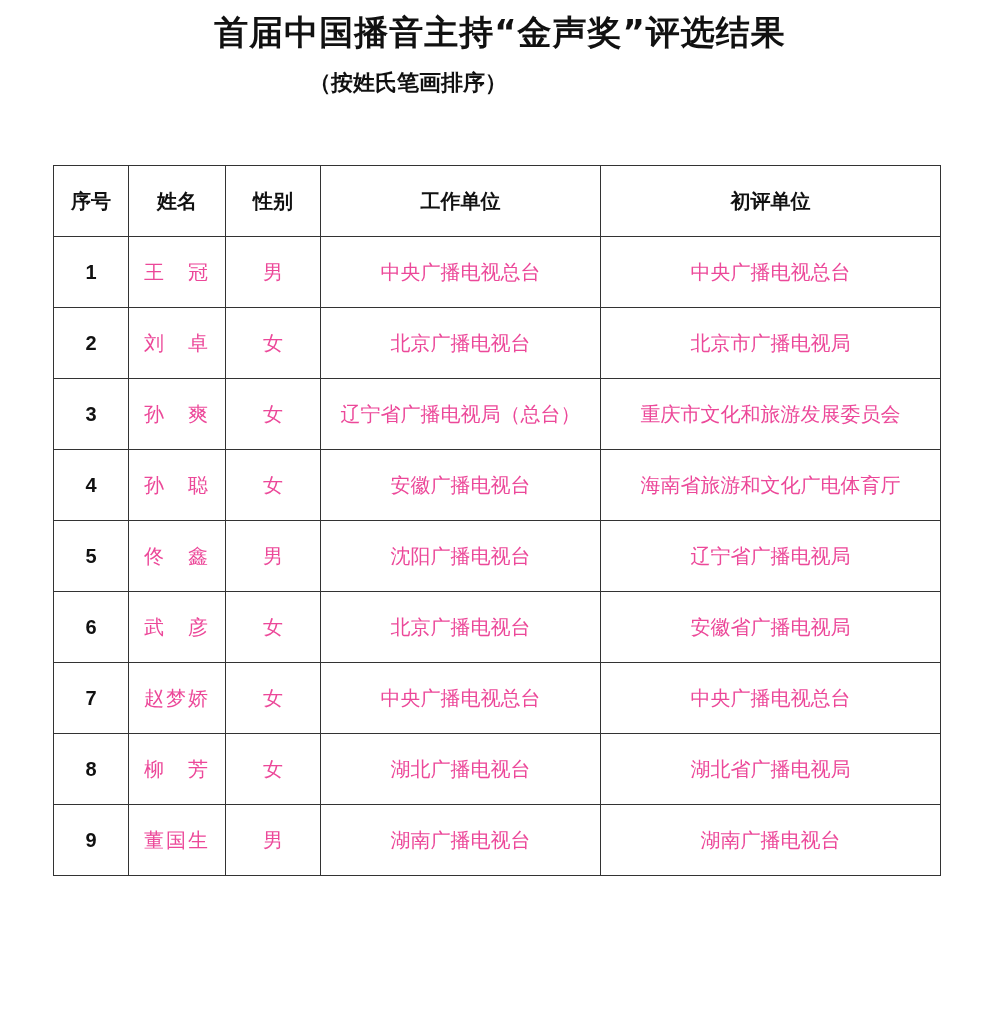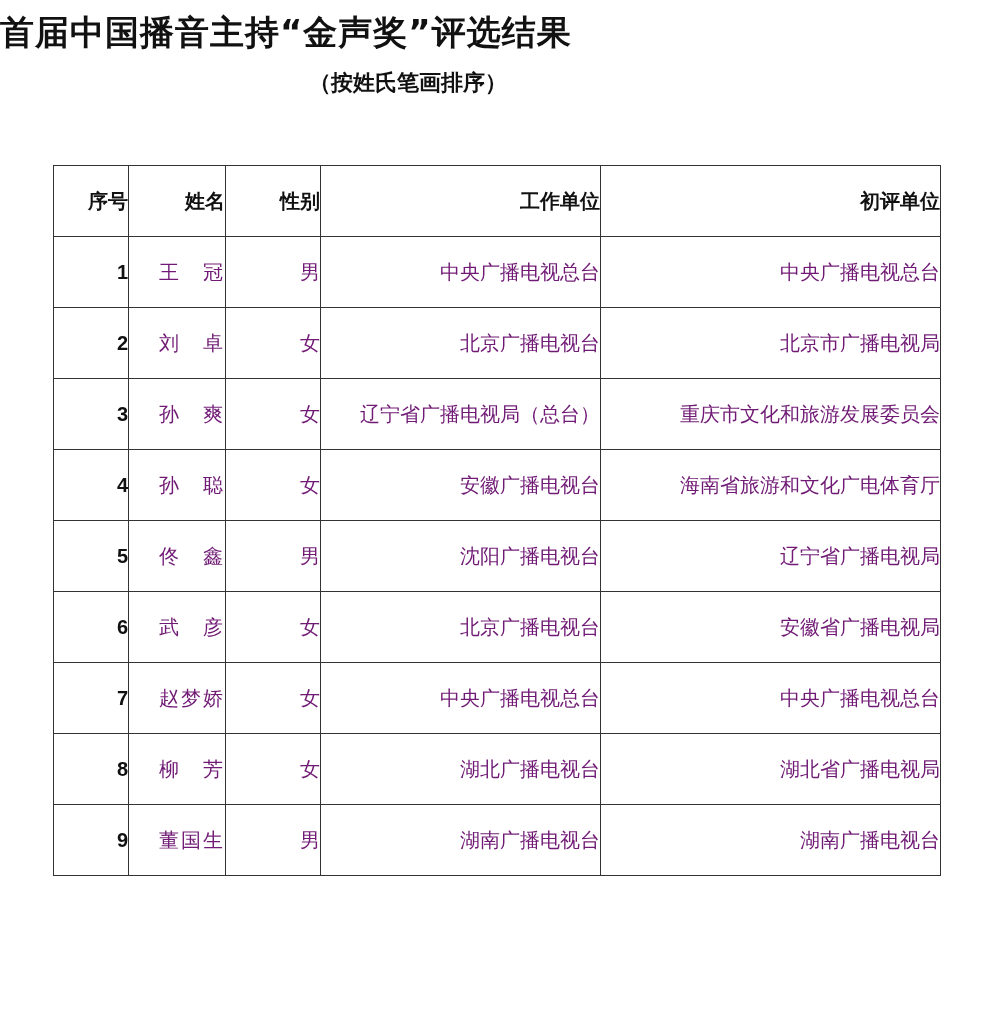--- a/index.html
+++ b/index.html
@@ -1,27 +1,27 @@
 <!DOCTYPE html>
 <html><head>
 <meta charset="utf-8">
 <style>
   html, body { margin:0; padding:0; background:#ffffff; }
   body { width:1000px; height:1030px; position:relative; overflow:hidden;
          font-family:"DejaVu Sans", "Liberation Sans", sans-serif; color:#222; }
-  .title { position:absolute; top:10px; left:0; width:1000px; 
+  .title { position:absolute; top:10px; left:0; width:1000px; text-align:center;
            font-size:34px; font-weight:bold; letter-spacing:1px; color:#111; }
   .subtitle { position:absolute; top:68px; left:0; width:816px; text-align:center;
               font-size:22px; font-weight:bold; color:#111; }
   table { position:absolute; top:165px; left:53px; width:887px; border-collapse:collapse;
           table-layout:fixed; }
-  td, th { border:1.5px solid #333; text-align:right; vertical-align:middle; padding:0; }
+  td, th { border:1.5px solid #333; text-align:center; vertical-align:middle; padding:0; }
   .section { height:70px; text-align:left; padding-left:10px; font-size:19px; font-weight:bold; color:#111; }
   th { height:70px; font-size:20px; font-weight:bold; color:#111; }
-  td { height:70px; font-size:20px; color:#701a75; }
+  td { height:70px; font-size:20px; color:#ec4899; }
   td.num { font-weight:bold; color:#111; font-family:"Liberation Sans", sans-serif; }
   td.name { letter-spacing:2px; }
 </style>
 </head>
 <body>
 
 <div class="title">首届中国播音主持“金声奖”评选结果</div>
 <div class="subtitle">（按姓氏笔画排序）</div>
 
 <table>

